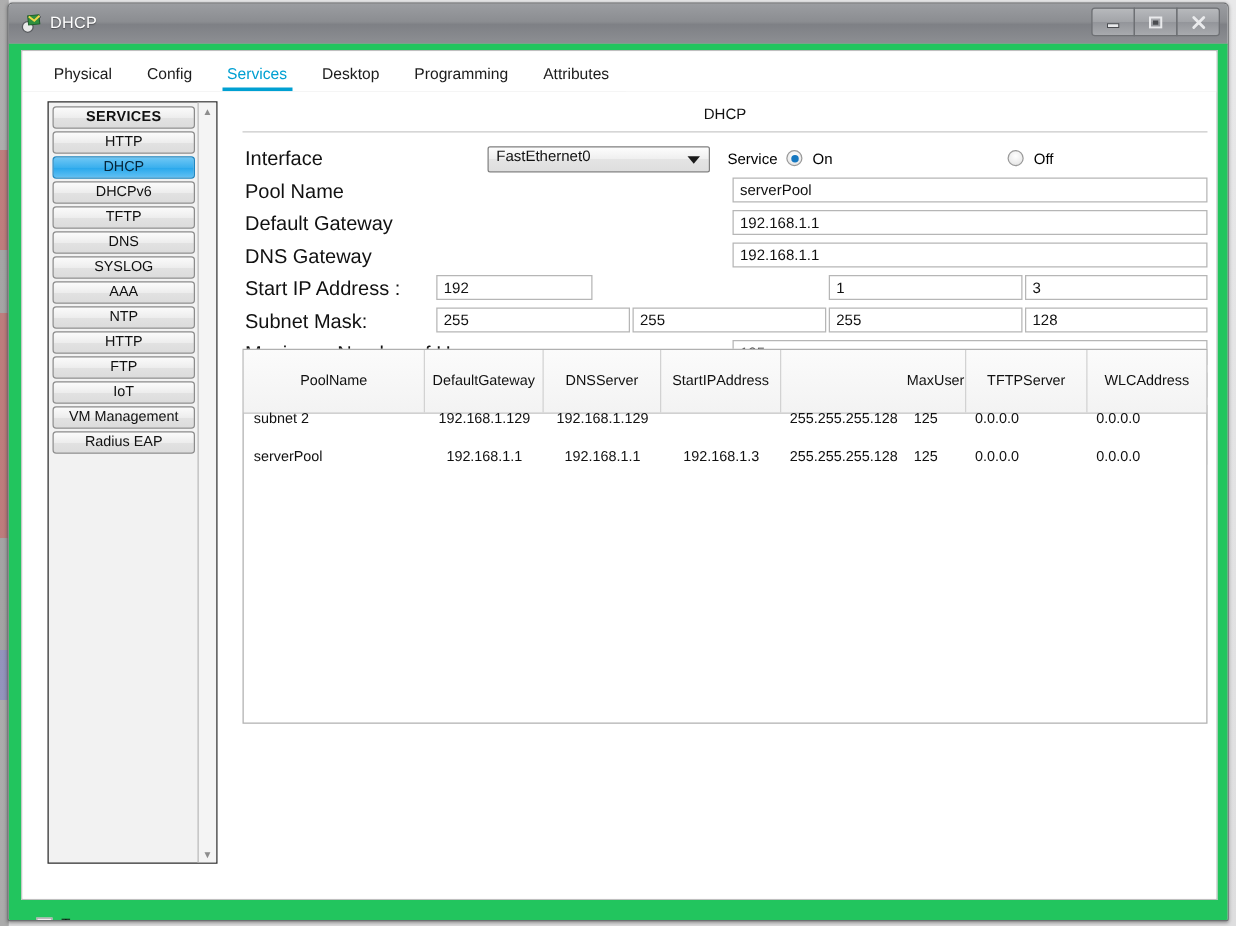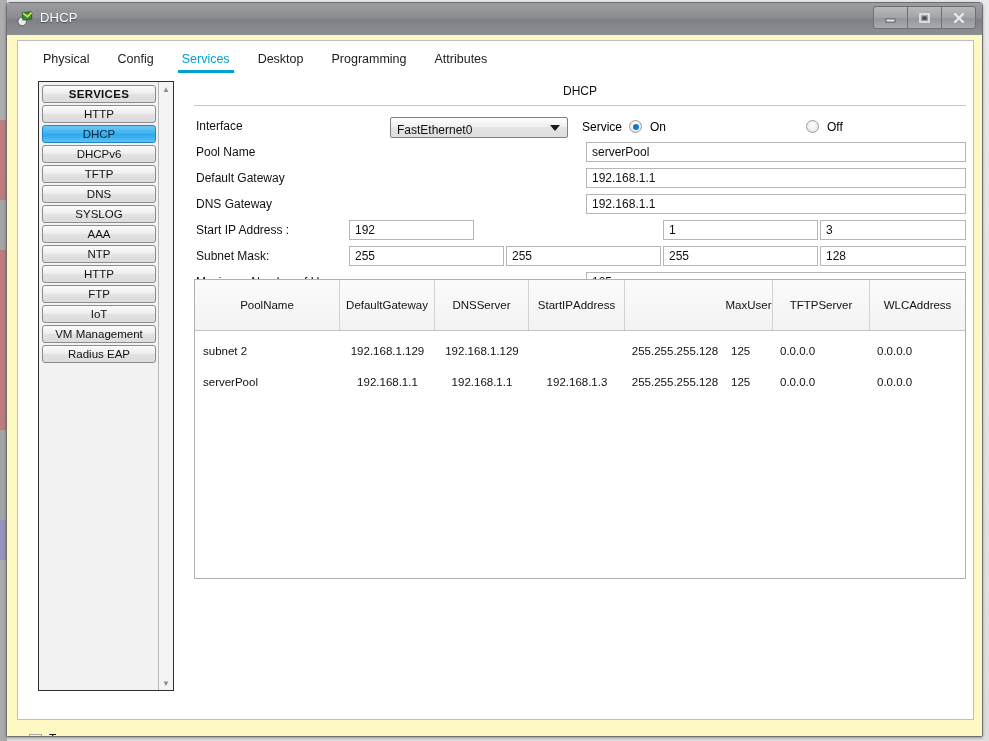--- a/index.html
+++ b/index.html
@@ -59,21 +59,21 @@
     display:flex;align-items:center;justify-content:center;
     color:#2c2e31;font-size:11px;
     cursor:default;
   }
   .wbtn:first-child{border-radius:3px 0 0 3px;margin-left:0;}
   .wbtn:last-child{border-radius:0 3px 3px 0;}
   .wbtn svg{display:block;}
   
   .winbody{
     position:absolute;left:0;top:32px;width:977px;height:702px;
-    background:#fef9c3;
+    background:#22c55e;
   }
   .inner{
     position:absolute;left:10px;top:5px;width:957px;height:680px;
     background:#ffffff;
     border:1px solid #bfbfbf;
     box-sizing:border-box;
   }
   
   .tabs{
     position:absolute;left:0;top:0;width:955px;height:32px;
@@ -139,36 +139,36 @@
   
   .panel{position:absolute;left:176px;top:8px;width:772px;height:610px;}
   .panel-title{
     position:absolute;left:0;top:3px;width:772px;text-align:center;
     font-size:12px;color:#111;
   }
   .hr{
     position:absolute;left:0;top:24px;width:772px;height:1px;background:#c9c9c9;
   }
   .row-label{
-    position:absolute;font-size:12px;color:#111;white-space:nowrap;
+    position:absolute;font-size:16px;color:#111;white-space:nowrap;
   }
   .inp{
     position:absolute;height:20px;
     border:1px solid #b6b6b6;background:#fff;
     box-sizing:border-box;
     font-family:"Liberation Sans",sans-serif;font-size:12px;color:#111;
     padding:0 5px;line-height:18px;
     outline:none;
   }
   .combo{
     position:absolute;left:196px;top:36px;width:178px;height:21px;
     border:1px solid #7f7f7f;border-radius:2px;
     background:linear-gradient(to bottom,#fdfdfd 0%,#efefef 48%,#e4e4e4 49%,#dedede 100%);
     box-sizing:border-box;
-    display:flex;align-items:flex-end;
+    display:flex;align-items:flex-start;
     cursor:default;
   }
   .combo-text{padding-left:6px;font-size:12px;color:#111;}
   .combo-arrow{
     position:absolute;right:7px;top:7px;width:0;height:0;
     border-left:5px solid transparent;border-right:5px solid transparent;
     border-top:6px solid #1b1b1b;
   }
   .svc-lbl{position:absolute;left:388px;top:39px;font-size:12px;}
   .radio{
@@ -202,21 +202,21 @@
     border-bottom:1px solid #c2c2c2;
   }
   .th{
     position:absolute;top:0;height:50px;
     display:flex;align-items:center;justify-content:center;
     text-align:center;font-size:11.5px;color:#111;line-height:14px;
     border-right:1px solid #d2d2d2;
     box-sizing:border-box;
   }
   .th:last-child{border-right:none;}
-  .tbody{position:absolute;left:0;top:55px;width:770px;text-align:right;}
+  .tbody{position:absolute;left:0;top:39px;width:770px;text-align:right;}
   .trow{position:relative;height:31px;}
   .td{
     position:absolute;top:0;height:31px;
     display:flex;align-items:center;
     font-size:11.5px;color:#111;
     box-sizing:border-box;
   }
   .td.c{justify-content:center;}
   
   .footer{

